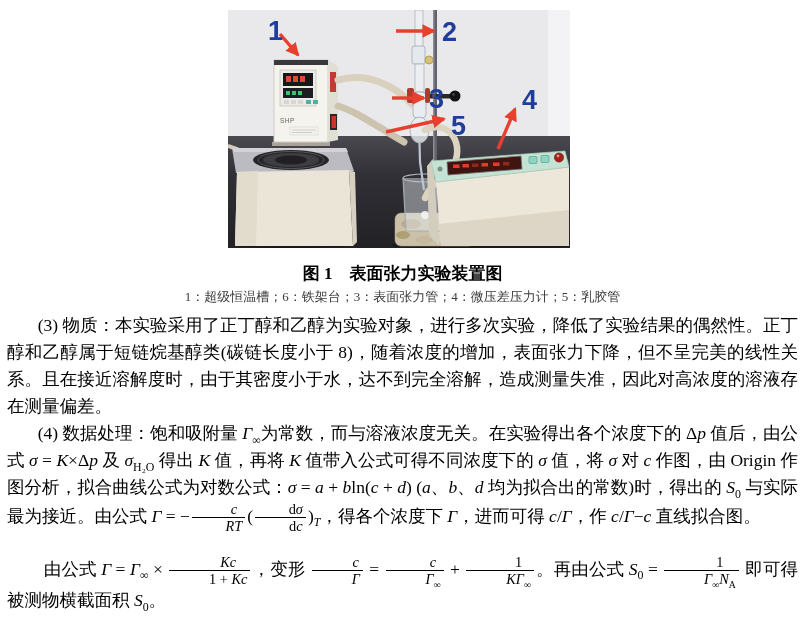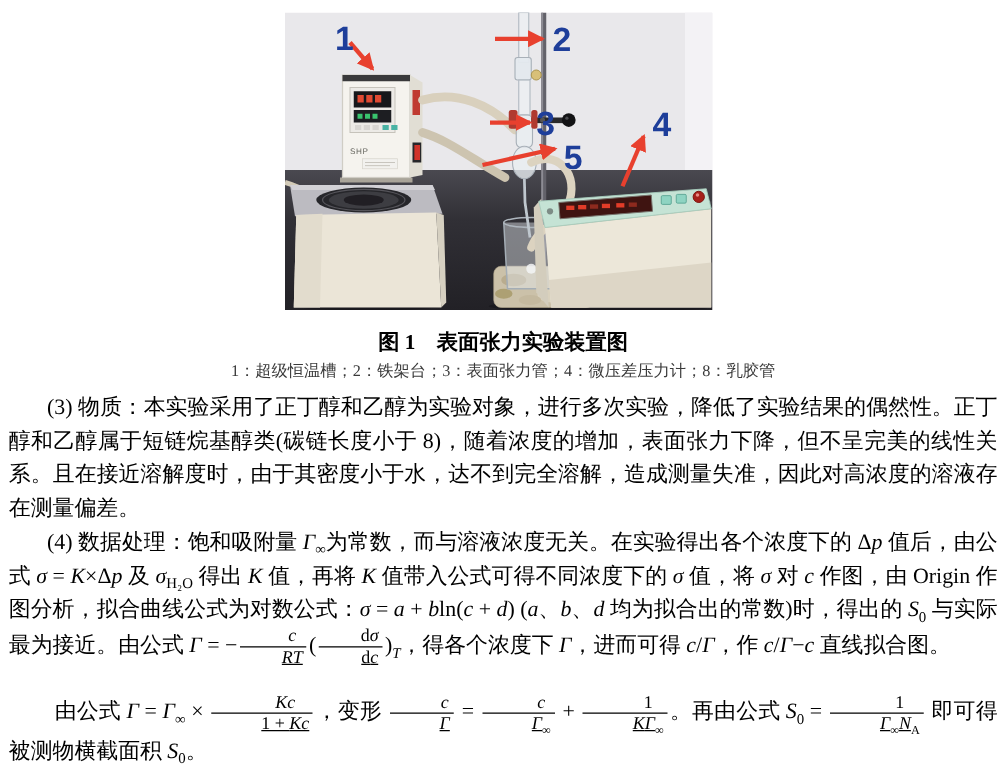--- a/index.html
+++ b/index.html
@@ -11,21 +11,21 @@
   .caption{text-align:center;font-weight:bold;font-size:17px;line-height:24px;margin-top:6px;}
   .legend{text-align:center;font-size:13px;line-height:18px;color:#3a3a3a;margin-top:2px;}
   .body-text{padding:6px 7px 0 7px;font-size:17.5px;line-height:27px;text-align:justify;}
   .para{margin:0;text-indent:1.75em;}
   .para.p5{text-indent:2.1em;margin-top:20px;}
   .it{font-style:italic;}
   .sb{font-size:68%;vertical-align:sub;line-height:0;}
   .frac{display:inline-block;text-align:center;vertical-align:middle;
         font-size:0.82em;line-height:1.12;margin:0 2px;}
   .frac .num{display:block;padding:0 3px;}
-  .frac .den{display:block;border-top:1px solid #000;padding:0 3px;text-decoration:underline;}
+  .frac .den{display:block;border-top:1px solid #000;padding:0 3px;}
   svg text.lblnum{font-family:"Liberation Sans","DejaVu Sans",sans-serif;font-weight:bold;font-size:27px;}
   svg text.brand{font-family:"Liberation Sans","DejaVu Sans",sans-serif;font-size:6.5px;fill:#66665f;letter-spacing:.5px;}
 </style>
 </head>
 <body>
 
 <div class="page">
 
   <div class="figure-wrap">
     <svg class="photo" width="342" height="238" viewBox="0 0 342 238" xmlns="http://www.w3.org/2000/svg">
@@ -171,21 +171,21 @@
         <text class="lblnum" x="214" y="31" fill="#1e3e9a">2</text>
         <text class="lblnum" x="201" y="98" fill="#1e3e9a">3</text>
         <text class="lblnum" x="294" y="99" fill="#1e3e9a">4</text>
         <text class="lblnum" x="223" y="125" fill="#1e3e9a">5</text>
       </g>
     </svg>
   </div>
 
   <div class="content">
     <div class="caption">图 1　表面张力实验装置图</div>
-    <div class="legend">1：超级恒温槽；2：铁架台；3：表面张力管；4：微压差压力计；8：乳胶管</div>
+    <div class="legend">1：超级恒温槽；6：铁架台；3：表面张力管；4：微压差压力计；5：乳胶管</div>
     <div class="body-text">
       <p class="para"><span>(3) 物质：本实验采用了正丁醇和乙醇为实验对象，进行多次实验，降低了实验结果的偶然性。正丁醇和乙醇属于短链烷基醇类(碳链长度小于 8)，随着浓度的增加，表面张力下降，但不呈完美的线性关系。且在接近溶解度时，由于其密度小于水，达不到完全溶解，造成测量失准，因此对高浓度的溶液存在测量偏差。</span></p>
       <p class="para"><span>(4) 数据处理：饱和吸附量 </span><span class="it">Γ</span><span class="sb">∞</span><span>为常数，而与溶液浓度无关。在实验得出各个浓度下的 Δ</span><span class="it">p</span><span> 值后，由公式 </span><span class="it">σ</span><span> = </span><span class="it">K</span><span>×Δ</span><span class="it">p</span><span> 及 </span><span class="it">σ</span><span class="sb">H₂O</span><span> 得出 </span><span class="it">K</span><span> 值，再将 </span><span class="it">K</span><span> 值带入公式可得不同浓度下的 </span><span class="it">σ</span><span> 值，将 </span><span class="it">σ</span><span> 对 </span><span class="it">c</span><span> 作图，由 Origin 作图分析，拟合曲线公式为对数公式：</span><span class="it">σ</span><span> = </span><span class="it">a</span><span> + </span><span class="it">b</span><span>ln(</span><span class="it">c</span><span> + </span><span class="it">d</span><span>) (</span><span class="it">a</span><span>、</span><span class="it">b</span><span>、</span><span class="it">d</span><span> 均为拟合出的常数)时，得出的 </span><span class="it">S</span><span class="sb">0</span><span> 与实际最为接近。由公式 </span><span class="it">Γ</span><span> = −</span><span class="frac"><span class="num"><span class="it">c</span></span><span class="den"><span class="it">RT</span></span></span><span>(</span><span class="frac"><span class="num"><span>d</span><span class="it">σ</span></span><span class="den"><span>d</span><span class="it">c</span></span></span><span>)</span><span class="sb it">T</span><span>，得各个浓度下 </span><span class="it">Γ</span><span>，进而可得 </span><span class="it">c</span><span>/</span><span class="it">Γ</span><span>，作 </span><span class="it">c</span><span>/</span><span class="it">Γ</span><span>−</span><span class="it">c</span><span> 直线拟合图。</span></p>
       <p class="para p5"><span>由公式 </span><span class="it">Γ</span><span> = </span><span class="it">Γ</span><span class="sb">∞</span><span> × </span><span class="frac"><span class="num"><span class="it">Kc</span></span><span class="den"><span>1 + </span><span class="it">Kc</span></span></span><span>，变形 </span><span class="frac"><span class="num"><span class="it">c</span></span><span class="den"><span class="it">Γ</span></span></span><span> = </span><span class="frac"><span class="num"><span class="it">c</span></span><span class="den"><span class="it">Γ</span><span class="sb">∞</span></span></span><span> + </span><span class="frac"><span class="num"><span>1</span></span><span class="den"><span class="it">K</span><span class="it">Γ</span><span class="sb">∞</span></span></span><span>。再由公式 </span><span class="it">S</span><span class="sb">0</span><span> = </span><span class="frac"><span class="num"><span>1</span></span><span class="den"><span class="it">Γ</span><span class="sb">∞</span><span class="it">N</span><span class="sb">A</span></span></span><span> 即可得被测物横截面积 </span><span class="it">S</span><span class="sb">0</span><span>。</span></p>
     </div>
   </div>
 
 </div>
 
 </body></html>

